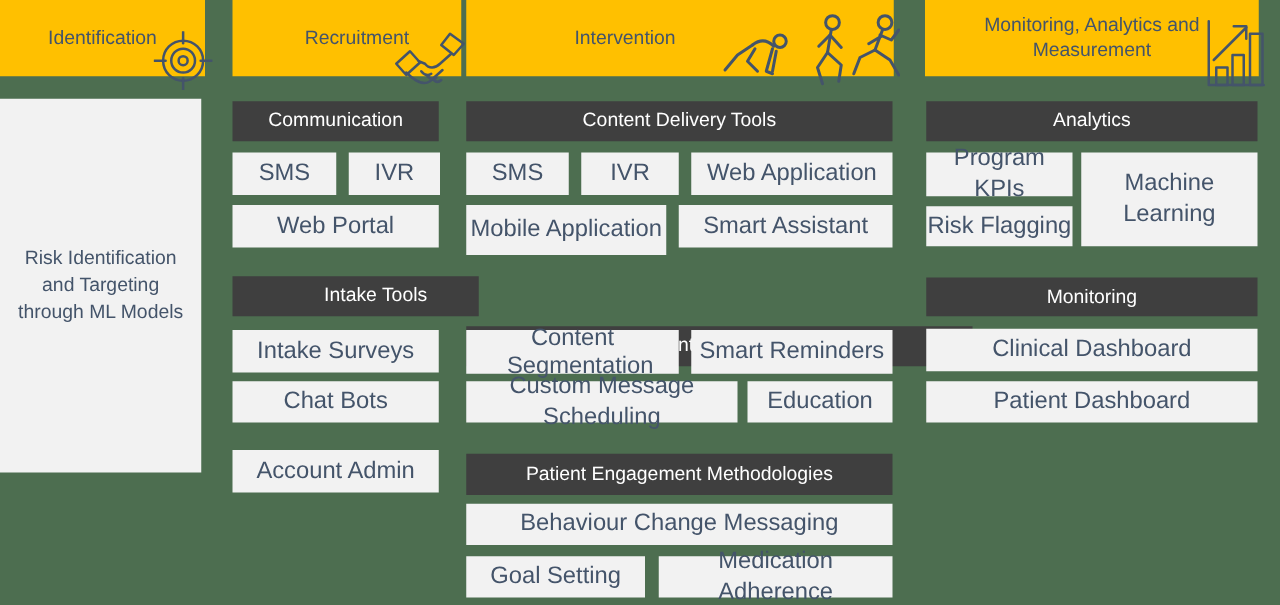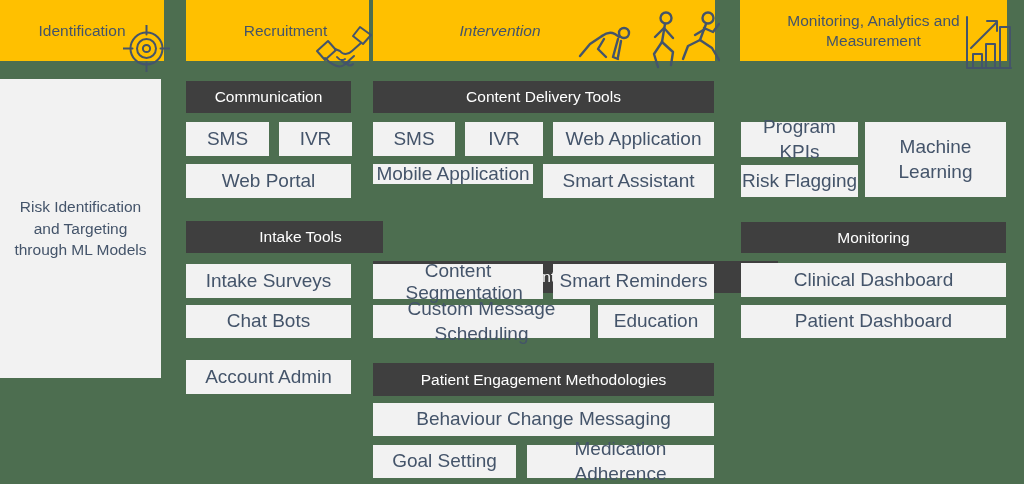--- a/index.html
+++ b/index.html
@@ -92,21 +92,21 @@
     <span>Intake Surveys</span>
   </div>
   <div class="box" style="left:186px;top:305px;width:165px;height:33px;">
     <span>Chat Bots</span>
   </div>
   <div class="box" style="left:186px;top:360px;width:165px;height:34px;">
     <span>Account Admin</span>
   </div>
 
   <div class="hdr" style="left:373px;top:0;width:342px;height:61px;">
-    <span style="margin-right:88px;font-style:italic;">Intervention</span>
+    <span style="margin-right:88px;">Intervention</span>
   </div>
   <svg class="icon figs" style="left:578px;top:6px;" width="142" height="66" viewBox="0 0 142 66">
     <g>
       <circle cx="46" cy="27" r="5"></circle>
       <path d="M41,31 Q33,23 24,30"></path>
       <path d="M40,33 L35,51 L40,53"></path>
       <path d="M43,35 L40,51"></path>
       <path d="M24,30 L12,38 L2,50"></path>
       <path d="M26,33 L20,43 L28,51"></path>
     </g>
@@ -132,21 +132,21 @@
   </div>
   <div class="box" style="left:373px;top:122px;width:82px;height:34px;">
     <span>SMS</span>
   </div>
   <div class="box" style="left:465px;top:122px;width:78px;height:34px;">
     <span>IVR</span>
   </div>
   <div class="box" style="left:553px;top:122px;width:161px;height:34px;">
     <span>Web Application</span>
   </div>
-  <div class="box" style="left:373px;top:164px;width:160px;height:20px;">
+  <div class="box" style="left:373px;top:164px;width:160px;height:40px;">
     <span>Mobile Application</span>
   </div>
   <div class="box" style="left:543px;top:164px;width:171px;height:34px;">
     <span>Smart Assistant</span>
   </div>
   <div class="sec" style="left:373px;top:221px;width:405px;height:32px;margin-top:40px;">
     <span>Content Management</span>
   </div>
   <div class="box" style="left:373px;top:264px;width:170px;height:35px;line-height:1.15;">
     <span style="max-width:105px;">Content Segmentation</span>
@@ -177,20 +177,23 @@
     <span style="max-width:228px;">Monitoring, Analytics and Measurement</span>
   </div>
   <svg class="icon" style="left:961px;top:13px;" width="54" height="60" viewBox="0 0 54 60">
     <path d="M6,4 L6,55 L50,55"></path>
     <rect x="12" y="41" width="9" height="14"></rect>
     <rect x="25" y="31" width="9" height="24"></rect>
     <rect x="39" y="14" width="10" height="41"></rect>
     <path d="M10,35 L36,9"></path>
     <path d="M26,8 L36,8 L36,18"></path>
   </svg>
+  <div class="sec" style="left:741px;top:81px;width:265px;height:32px;">
+    <span>Analytics</span>
+  </div>
   <div class="box" style="left:741px;top:122px;width:117px;height:35px;">
     <span>Program KPIs</span>
   </div>
   <div class="box" style="left:865px;top:122px;width:141px;height:75px;">
     <span>Machine Learning</span>
   </div>
   <div class="box" style="left:741px;top:165px;width:117px;height:32px;">
     <span>Risk Flagging</span>
   </div>
   <div class="sec" style="left:741px;top:222px;width:265px;height:31px;">

